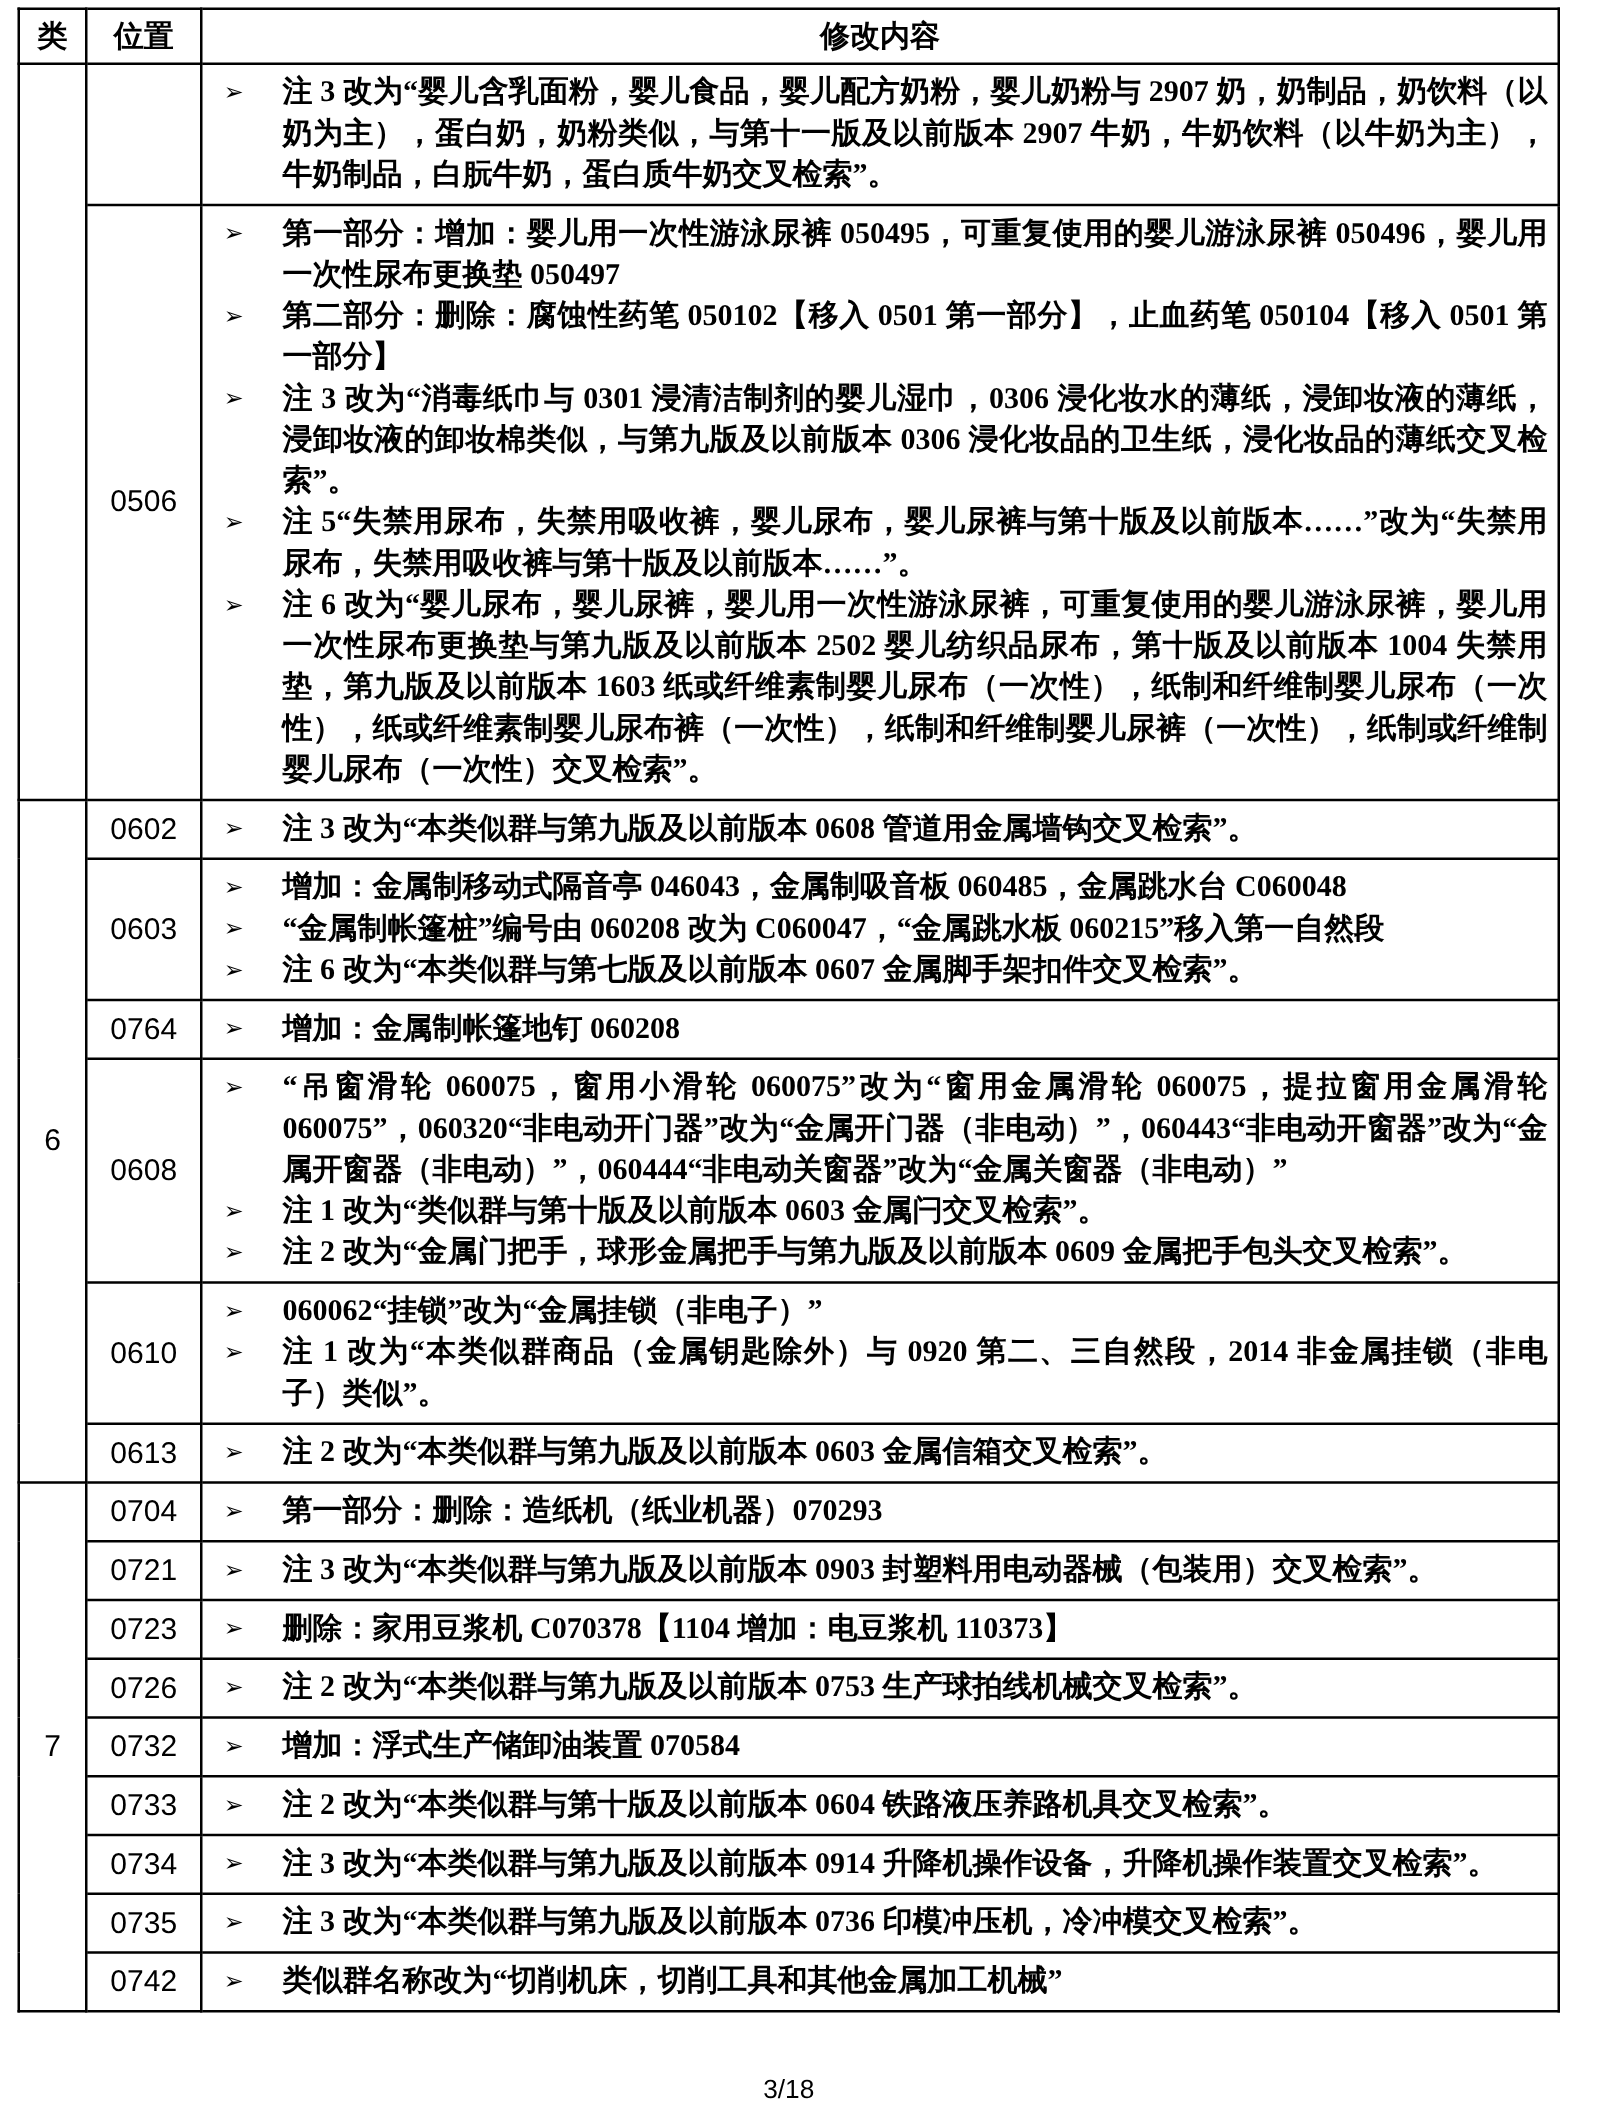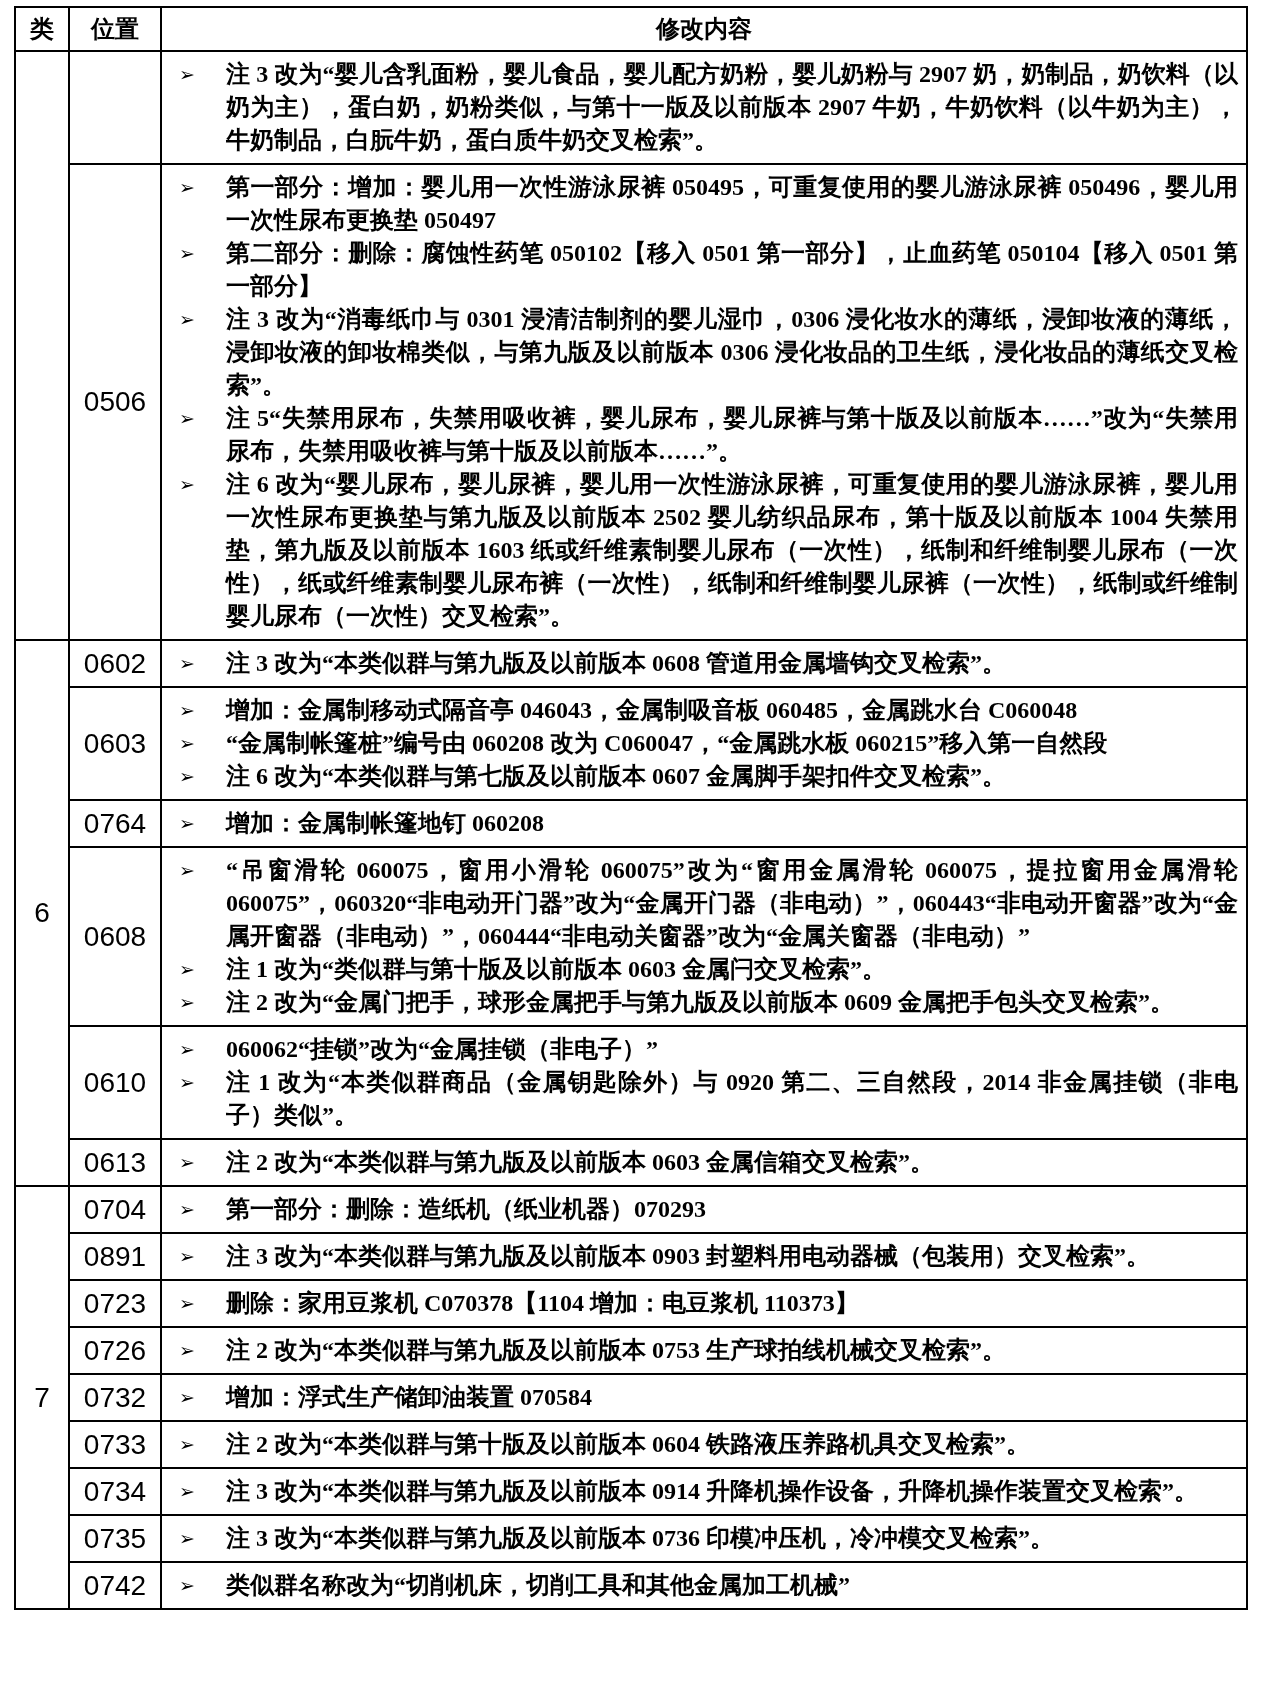--- a/index.html
+++ b/index.html
@@ -32,21 +32,21 @@
     font-weight: bold;
     text-align: center;
     padding: 5px 0;
     font-family: "Liberation Serif", "DejaVu Serif", serif;
   }
   .col-class { width: 54px; }
   .col-pos   { width: 92px; }
   .class-cell, .pos-cell {
     text-align: center;
     vertical-align: middle;
-    font-size: 28px;
+    font-size: 24px;
     font-family: "Liberation Sans", "DejaVu Sans", sans-serif;
   }
   .content-cell {
     vertical-align: top;
     padding: 6px 8px 6px 0;
   }
   .item {
     display: flex;
     align-items: flex-start;
   }
@@ -209,21 +209,21 @@
           <td class="class-cell" rowspan="9">7</td>
           <td class="pos-cell">0704</td>
           <td class="content-cell">
             <div class="item">
               <span class="bullet">➢</span>
               <div class="item-text">第一部分：删除：造纸机（纸业机器）070293</div>
             </div>
           </td>
         </tr>
         <tr>
-          <td class="pos-cell">0891</td>
+          <td class="pos-cell">0721</td>
           <td class="content-cell">
             <div class="item">
               <span class="bullet">➢</span>
               <div class="item-text">注 3 改为“本类似群与第九版及以前版本 0903 封塑料用电动器械（包装用）交叉检索”。</div>
             </div>
           </td>
         </tr>
         <tr>
           <td class="pos-cell">0723</td>
           <td class="content-cell">
@@ -282,13 +282,14 @@
           <td class="pos-cell">0742</td>
           <td class="content-cell">
             <div class="item">
               <span class="bullet">➢</span>
               <div class="item-text">类似群名称改为“切削机床，切削工具和其他金属加工机械”</div>
             </div>
           </td>
         </tr>
       </tbody>
   </table>
+  <div class="page-footer">3/18</div>
 </div>
 
 </body></html>

